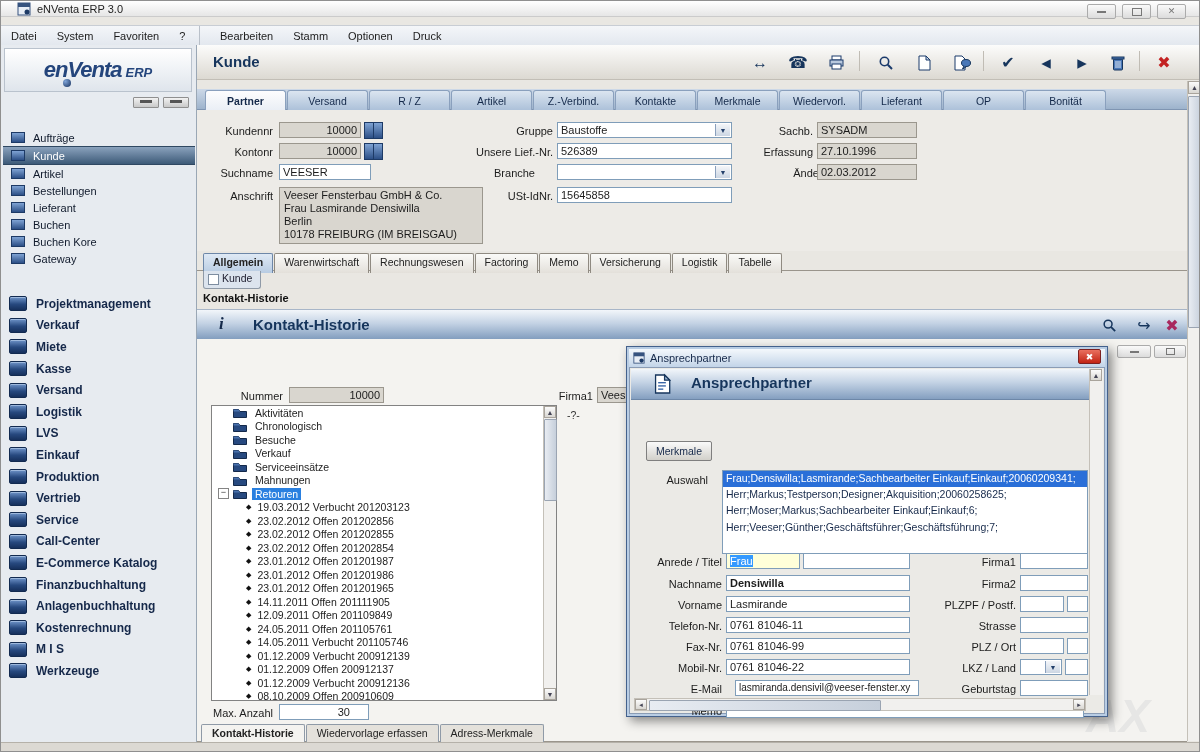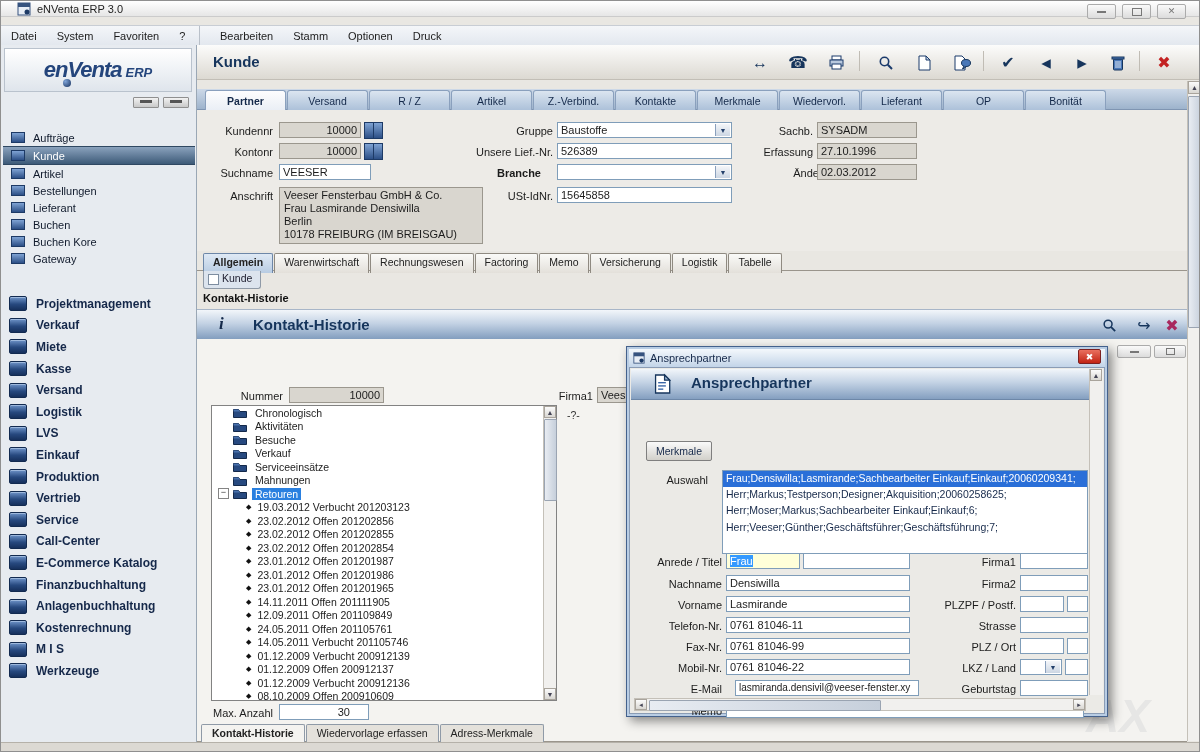--- a/index.html
+++ b/index.html
@@ -434,21 +434,21 @@
     <div class="field" style="left:360px;top:12px;width:175px;">
       <span>Baustoffe</span>
       <div class="combo-btn">
           <span>▼</span>
         </div>
     </div>
 
     <div class="lbl" style="left:270px;top:36px;width:86px;">Unsere Lief.-Nr.</div>
     <div class="field" style="left:360px;top:33px;width:175px;">526389</div>
 
-    <div class="lbl" style="left:258px;top:57px;width:86px;font-weight:bold;">Branche</div>
+    <div class="lbl" style="left:252px;top:57px;width:86px;">Branche</div>
     <div class="field" style="left:360px;top:54px;width:175px;">
       <span></span>
       <div class="combo-btn">
           <span>▼</span>
         </div>
     </div>
 
     <div class="lbl" style="left:270px;top:80px;width:86px;">USt-IdNr.</div>
     <div class="field" style="left:360px;top:77px;width:175px;">15645858</div>
 
@@ -500,30 +500,30 @@
 
     <div class="tree">
       <div>
 
           <div class="tree-row">
             <span class="expander"><span>−</span></span>
             <svg class="ficon" viewBox="0 0 14 11">
               <path d="M0.5,2.5 h5 l1.5,2 h6.5 v6 h-13 z" fill="#27497f" stroke="#14294a"></path>
               <path d="M0.5,2.5 h5 l1.5,2 h-6.5 z" fill="#4a72ad"></path>
             </svg>
-            <span class="t">Chronologisch</span>
+            <span class="t">Aktivitäten</span>
           </div>
 
           <div class="tree-row">
             <span class="expander"><span>−</span></span>
             <svg class="ficon" viewBox="0 0 14 11">
               <path d="M0.5,2.5 h5 l1.5,2 h6.5 v6 h-13 z" fill="#27497f" stroke="#14294a"></path>
               <path d="M0.5,2.5 h5 l1.5,2 h-6.5 z" fill="#4a72ad"></path>
             </svg>
-            <span class="t">Aktivitäten</span>
+            <span class="t">Chronologisch</span>
           </div>
 
           <div class="tree-row">
             <span class="expander"><span>−</span></span>
             <svg class="ficon" viewBox="0 0 14 11">
               <path d="M0.5,2.5 h5 l1.5,2 h6.5 v6 h-13 z" fill="#27497f" stroke="#14294a"></path>
               <path d="M0.5,2.5 h5 l1.5,2 h-6.5 z" fill="#4a72ad"></path>
             </svg>
             <span class="t">Besuche</span>
           </div>
@@ -715,21 +715,21 @@
           <div class="lst-row">Herr;Markus;Testperson;Designer;Akquisition;20060258625;</div>
           <div class="lst-row">Herr;Moser;Markus;Sachbearbeiter Einkauf;Einkauf;6;</div>
           <div class="lst-row">Herr;Veeser;Günther;Geschäftsführer;Geschäftsführung;7;</div>
         </div>
 
       <div class="lbl" style="left:6px;top:188px;width:86px;">Anrede / Titel</div>
       <div class="field fld-yellow" style="left:96px;top:185px;width:74px;"><span class="sel-text">Frau</span></div>
       <div class="field" style="left:173px;top:185px;width:107px;"></div>
 
       <div class="lbl" style="left:6px;top:210px;width:86px;">Nachname</div>
-      <div class="field" style="left:96px;top:207px;width:184px;">Densiwilla</div>
+      <div class="field" style="left:96px;top:207px;width:184px;font-weight:bold;">Densiwilla</div>
 
       <div class="lbl" style="left:6px;top:231px;width:86px;">Vorname</div>
       <div class="field" style="left:96px;top:228px;width:184px;">Lasmirande</div>
 
       <div class="lbl" style="left:6px;top:252px;width:86px;">Telefon-Nr.</div>
       <div class="field" style="left:96px;top:249px;width:184px;">0761 81046-11</div>
 
       <div class="lbl" style="left:6px;top:273px;width:86px;">Fax-Nr.</div>
       <div class="field" style="left:96px;top:270px;width:184px;">0761 81046-99</div>
 

